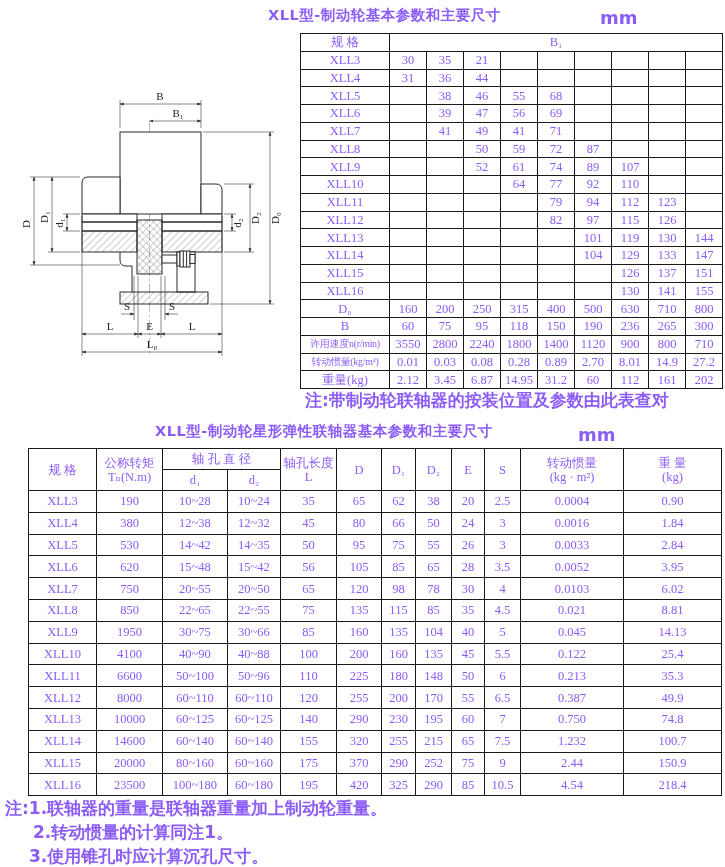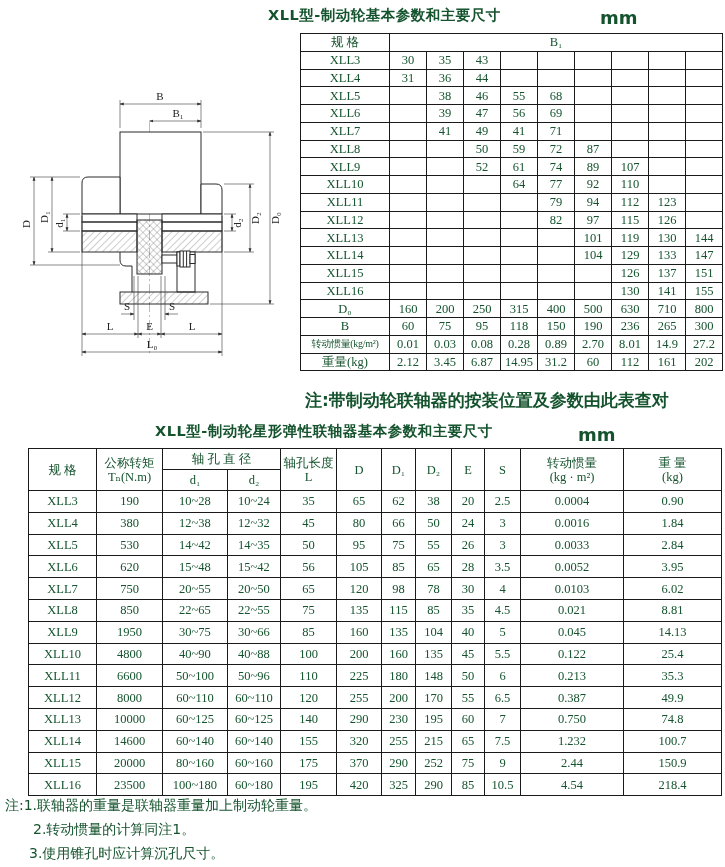--- a/index.html
+++ b/index.html
@@ -1,20 +1,20 @@
 <!DOCTYPE html>
 <html><head>
 <meta charset="utf-8">
 <style>
   * { margin:0; padding:0; box-sizing:border-box; }
   html,body { background:#e8e8e8; }
   .page {
     position:relative; width:725px; height:867px; background:#ffffff;
     font-family:"Liberation Serif","DejaVu Serif","DejaVu Sans",serif;
-    color:#14532d; overflow:hidden;
+    color:#8b5cf6; overflow:hidden;
   }
   .heading {
     position:absolute; font-family:"DejaVu Sans","Liberation Sans",sans-serif;
     font-weight:600; font-size:14.5px; letter-spacing:0.5px; white-space:nowrap;
   }
   .unit {
     position:absolute; font-family:"DejaVu Sans","Liberation Sans",sans-serif;
     font-weight:600; font-size:18px;
   }
   table { border-collapse:collapse; table-layout:fixed; position:absolute; background:#fff;padding-left:12px; }
@@ -30,21 +30,21 @@
   #table2 { left:28px; top:448px; width:694px; font-size:12.5px; border:1.5px solid #1a1a1a; }
   #table2 thead th { height:21px; line-height:14px; font-size:12.5px; }
   #table2 tbody td { height:21.8px; line-height:20px; }
   .note1 {
     position:absolute; left:305px; top:389px;
     font-family:"DejaVu Sans","Liberation Sans",sans-serif; font-weight:600;
     font-size:17px; white-space:nowrap;
   }
   .bottom-note {
     position:absolute; font-family:"DejaVu Sans","Liberation Sans",sans-serif;
-    font-weight:400; font-size:14px; white-space:nowrap;
+    font-weight:700; font-size:17px; white-space:nowrap;
   }
   svg text { font-family:"Liberation Serif","DejaVu Serif",serif; font-size:11px; fill:#222; }
   svg .geo { stroke:#2a2a2a; stroke-width:1; fill:#fff; }
   svg .geo-nf { stroke:#2a2a2a; stroke-width:1; fill:none; }
   svg .dim { stroke:#3a3a3a; stroke-width:0.6; fill:none; }
   svg .cl { stroke:#777; stroke-width:0.5; }
 </style>
 </head>
 <body>
 
@@ -164,21 +164,21 @@
       <tr>
         <th>规 格</th>
         <th colspan="9">B₁</th>
       </tr>
     </thead>
     <tbody id="t1-body">
         <tr>
           <td>XLL3</td>
           <td>30</td>
           <td>35</td>
-          <td>43</td>
+          <td>21</td>
           <td></td>
           <td></td>
           <td></td>
           <td></td>
           <td></td>
           <td></td>
         </tr>
         <tr>
           <td>XLL4</td>
           <td>31</td>
@@ -351,20 +351,32 @@
           <td>B</td>
           <td>60</td>
           <td>75</td>
           <td>95</td>
           <td>118</td>
           <td>150</td>
           <td>190</td>
           <td>236</td>
           <td>265</td>
           <td>300</td>
+        </tr>
+        <tr>
+          <td class="spec-long">许用速度n(r/min)</td>
+          <td>3550</td>
+          <td>2800</td>
+          <td>2240</td>
+          <td>1800</td>
+          <td>1400</td>
+          <td>1120</td>
+          <td>900</td>
+          <td>800</td>
+          <td>710</td>
         </tr>
         <tr>
           <td class="spec-long">转动惯量(kg/m²)</td>
           <td>0.01</td>
           <td>0.03</td>
           <td>0.08</td>
           <td>0.28</td>
           <td>0.89</td>
           <td>2.70</td>
           <td>8.01</td>
@@ -531,21 +543,21 @@
           <td>160</td>
           <td>135</td>
           <td>104</td>
           <td>40</td>
           <td>5</td>
           <td>0.045</td>
           <td>14.13</td>
         </tr>
         <tr>
           <td>XLL10</td>
-          <td>4800</td>
+          <td>4100</td>
           <td>40~90</td>
           <td>40~88</td>
           <td>100</td>
           <td>200</td>
           <td>160</td>
           <td>135</td>
           <td>45</td>
           <td>5.5</td>
           <td>0.122</td>
           <td>25.4</td>

